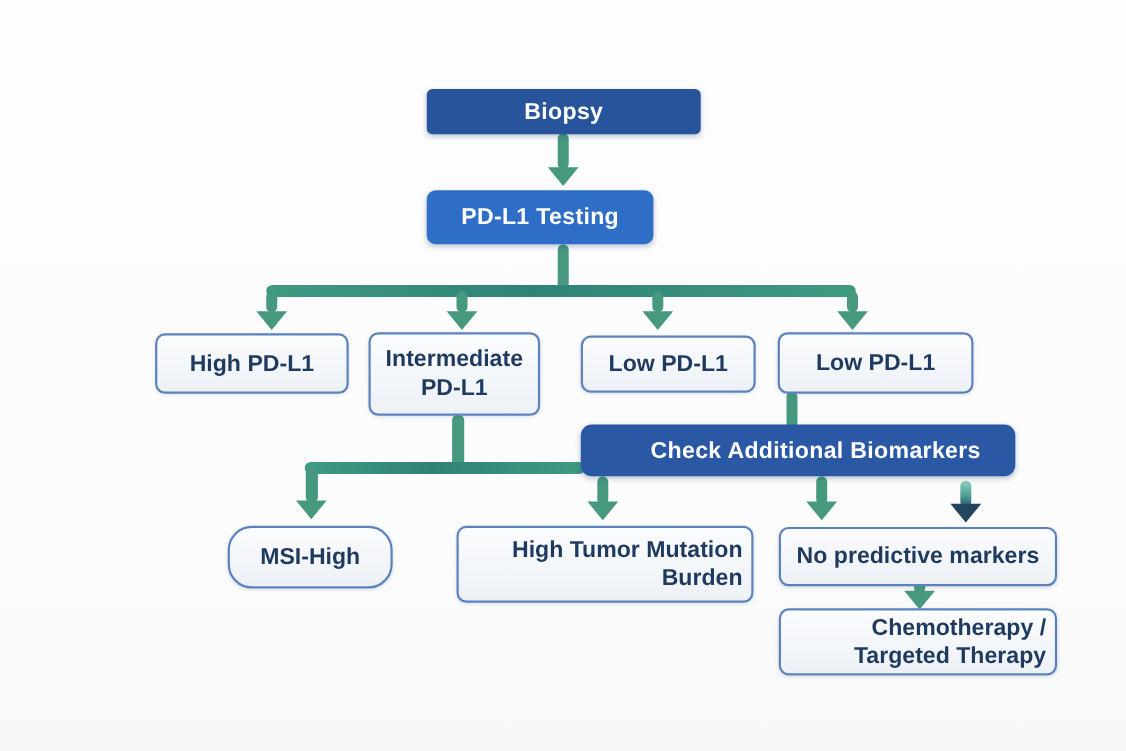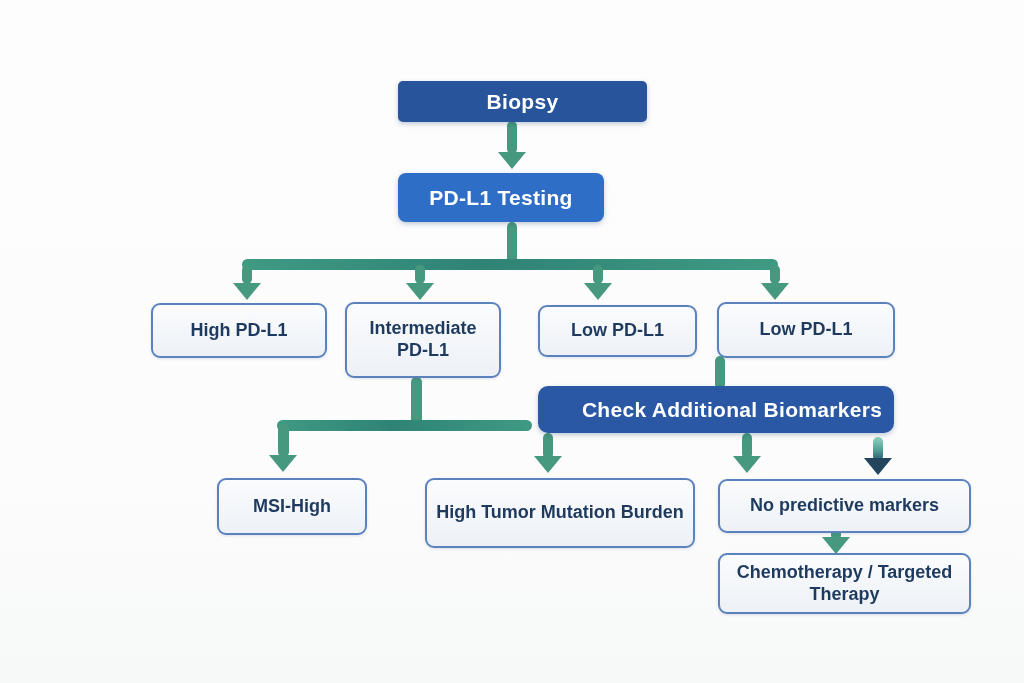--- a/index.html
+++ b/index.html
@@ -10,36 +10,35 @@
     overflow:hidden;
     font-family:"Liberation Sans",sans-serif;
   }
   
   .node{
     position:absolute;
     display:flex;align-items:center;justify-content:center;
     text-align:center;
     box-sizing:border-box;
     line-height:1.22;
-    margin-left:10px;
   }
   .node.blue{
     color:#ffffff;
     font-weight:700;
     font-size:21px;
     letter-spacing:.3px;
     box-shadow:0 2px 5px rgba(20,50,100,.25);
   }
   .node.light{
     background:linear-gradient(180deg,#fbfcfe 0%,#f2f5f9 60%,#edf1f6 100%);
     border:2px solid #5b82bd;
     border-radius:9px;
     color:#1e3a5e;
     font-weight:600;
-    font-size:18px;
+    font-size:21px;
     padding:2px 8px;
     box-shadow:0 1px 3px rgba(30,60,100,.14);
   }
   
   .vshaft{
     position:absolute;width:10px;
     background:#46997f;border-radius:5px;
   }
   .hline{
     position:absolute;height:11px;
@@ -103,23 +102,23 @@
   <div class="node blue" style="left:388px;top:173px;width:206px;height:49px;background:#2e6ec6;border-radius:8px;">PD-L1 Testing</div>
 
   <div class="node light" style="left:141px;top:303px;width:176px;height:55px;">High PD-L1</div>
 
   <div class="node light" style="left:335px;top:302px;width:156px;height:76px;">Intermediate PD-L1</div>
 
   <div class="node light" style="left:528px;top:305px;width:159px;height:52px;">Low PD-L1</div>
 
   <div class="node light" style="left:707px;top:302px;width:178px;height:56px;">Low PD-L1</div>
 
-  <div class="node blue" style="left:528px;top:386px;width:356px;height:47px;background:#2a58a5;border-radius:10px;padding-left:32px;">Check Additional Biomarkers</div>
+  <div class="node blue" style="left:528px;top:386px;width:395px;height:47px;background:#2a58a5;border-radius:10px;padding-left:32px;">Check Additional Biomarkers</div>
 
-  <div class="node light" style="left:207px;top:478px;width:150px;height:57px;">MSI-High</div>
+  <div class="node light" style="left:207px;top:478px;width:150px;height:57px;border-radius:22px;">MSI-High</div>
 
   <div class="node light" style="left:415px;top:478px;width:270px;height:70px;text-align:right;">High Tumor Mutation Burden</div>
 
   <div class="node light" style="left:708px;top:479px;width:253px;height:54px;">No predictive markers</div>
 
-  <div class="node light" style="left:708px;top:553px;width:253px;height:61px;">Chemotherapy / Targeted Therapy</div>
+  <div class="node light" style="left:708px;top:553px;width:253px;height:61px;text-align:right;">Chemotherapy / Targeted Therapy</div>
 
 </div>
 
 </body></html>

